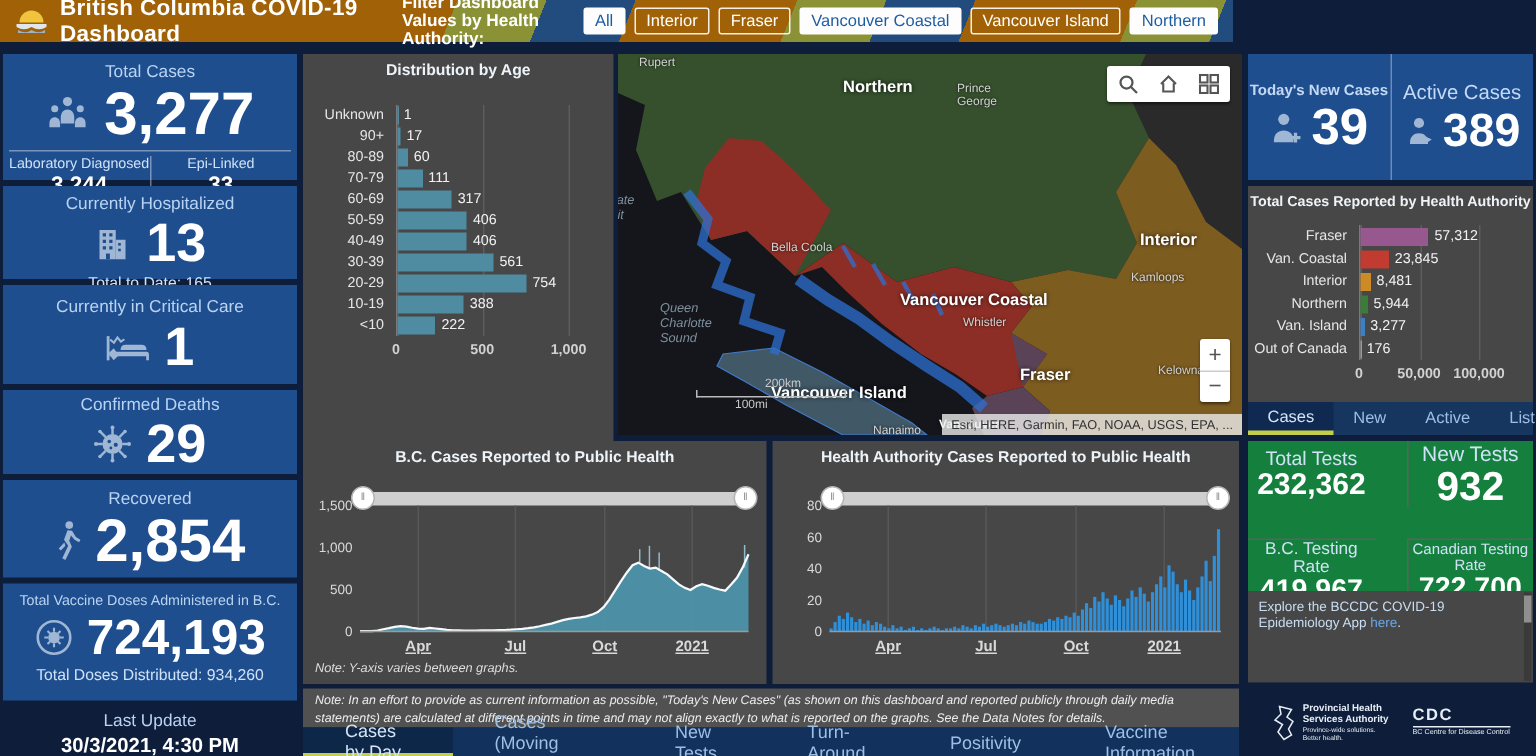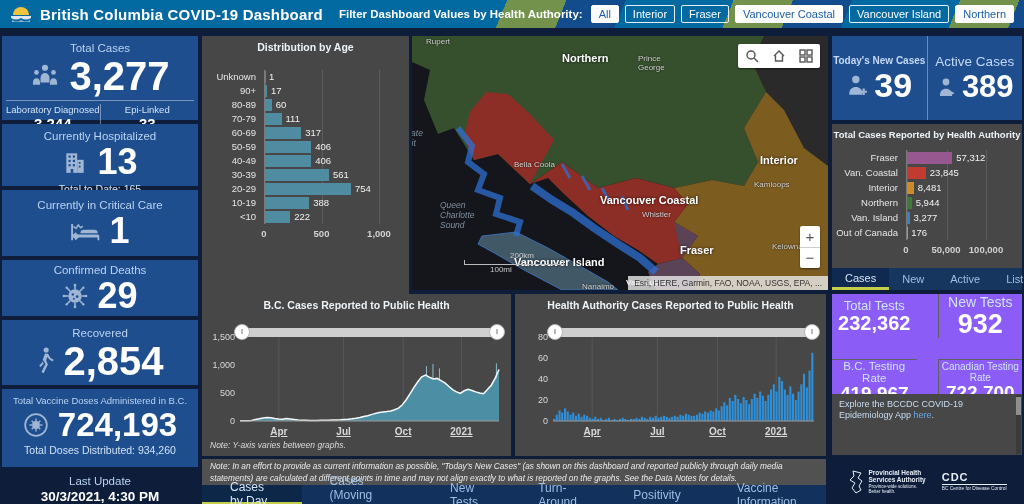--- a/index.html
+++ b/index.html
@@ -1,21 +1,21 @@
 <!DOCTYPE html>
 <html><head>
 <meta charset="utf-8">
 <style>
   * { box-sizing: border-box; margin: 0; padding: 0; }
   html,body { background:#0a1830; }
   .stage { position:relative; width:1024px; height:504px; background:#0d1d3a;
            font-family:"Liberation Sans", sans-serif; overflow:hidden; }
 
   
-  .hdr { position:absolute; left:0; top:0; width:1024px; height:30px; background:#0369a1;
+  .hdr { position:absolute; left:0; top:0; width:822px; height:30px; background:#a16207;
          display:flex; align-items:center; padding:0 10px; z-index:5; border-bottom:2px solid #0d1d3a;}
   .hdr::before { content:""; position:absolute; right:0; top:0; bottom:0; width:560px;
         background:repeating-linear-gradient(112deg, rgba(130,150,60,0) 0 40px, rgba(134,154,62,.85) 40px 95px,
         rgba(21,73,138,.9) 95px 150px, rgba(30,93,163,0) 150px 210px); }
   .hdr-logo { position:relative; width:22px; height:18px; margin-right:8px; }
   .hdr-title { position:relative; color:#fff; font-size:15px; font-weight:bold; letter-spacing:.2px; }
   .hdr-right { position:relative; margin-left:auto; display:flex; align-items:center; gap:6px; }
   .hdr-filterlabel { color:#fff; font-size:11.5px; font-weight:bold; margin-right:2px; }
   .fbtn { font-size:11px; padding:2px 7px; border:1px solid rgba(255,255,255,.9); border-radius:2px;
           color:#fff; background:transparent; cursor:pointer; white-space:nowrap; }
@@ -74,21 +74,21 @@
   .scale-line { border-bottom:1px solid #bbb; border-left:1px solid #bbb; border-right:1px solid #bbb; height:5px; }
 
   
   .rt { position:absolute; left:832px; top:36px; width:190px; height:84px; background:#1f4e8f; display:flex; }
   .rt-half { flex:1; display:flex; flex-direction:column; align-items:center; justify-content:center; gap:2px; }
   .rt-half + .rt-half { border-left:1px solid rgba(255,255,255,.35); }
   .rt-lab1 { font-size:10px; color:#c3d9f5; font-weight:bold; }
   .rt-lab2 { font-size:13.5px; color:#c3d9f5; }
   .rt-num { display:flex; align-items:center; gap:4px; font-size:34px; font-weight:bold; color:#fff; line-height:1; }
 
-  .tests { position:absolute; left:832px; top:294px; width:190px; height:116px; background:#8b5cf6;
+  .tests { position:absolute; left:832px; top:294px; width:190px; height:116px; background:#15803d;
            display:grid; grid-template-columns:1fr 1fr; grid-template-rows:1fr 1fr;gap:21px; }
   .tcell { display:flex; flex-direction:column; align-items:center; justify-content:center; border:0 solid #606060; }
   .tcell:nth-child(2n) { border-left-width:1px; }
   .tcell:nth-child(n+3) { border-top-width:1px;text-align:center; }
   .t-lab { color:#cfe3f7; } .t-num { font-weight:bold; color:#fff; line-height:1.05; }
   .t-sub { font-size:7.5px; color:#cfe3f7; }
 
   .notes { position:absolute; left:832px; top:394px; width:190px; height:61px; background:#474747;
            padding:5px 12px 0 7px; overflow:hidden; }
   .notes p { font-size:9px; color:#c8ddf2; margin-bottom:7px; line-height:1.25; }

